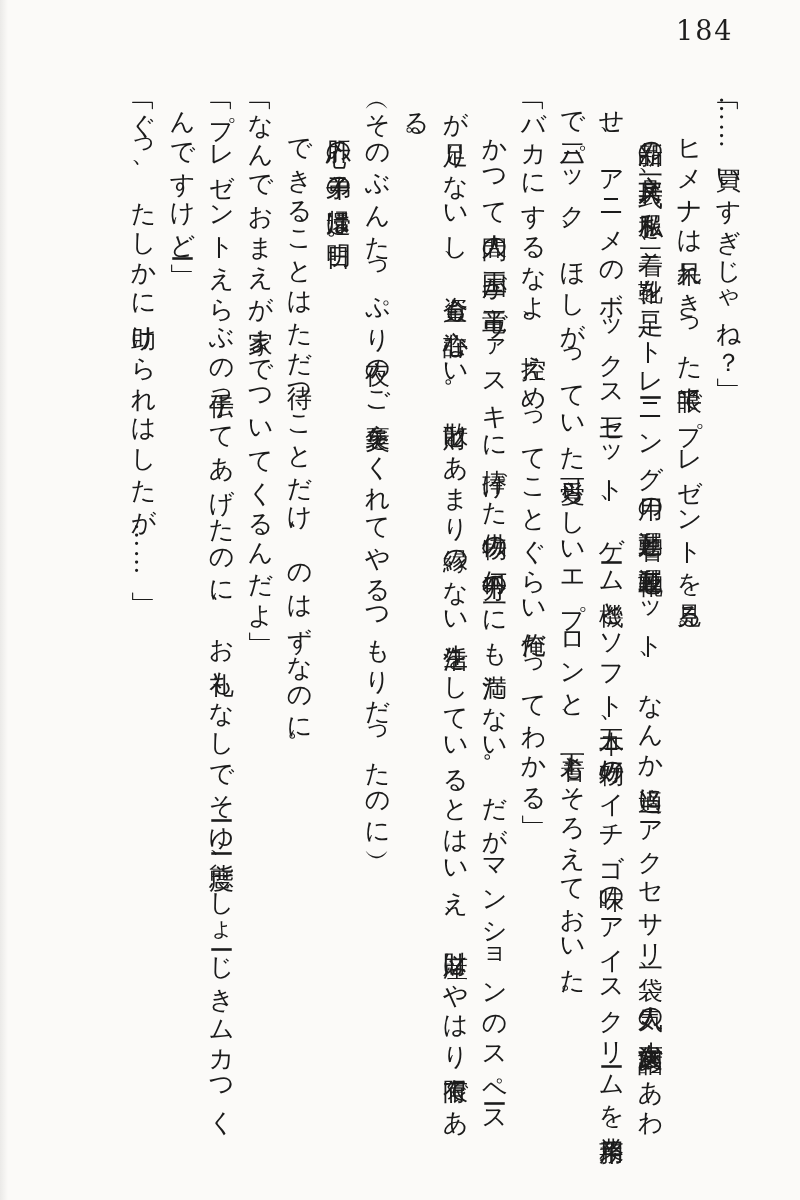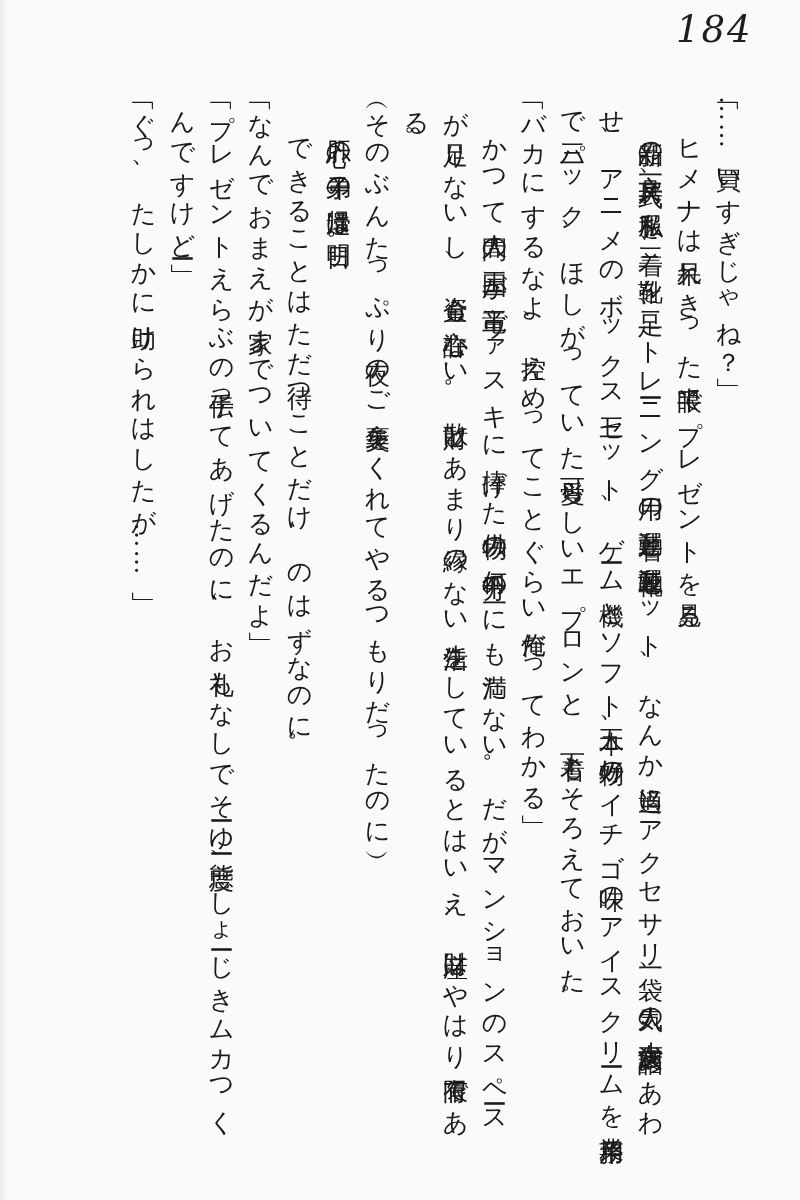--- a/index.html
+++ b/index.html
@@ -9,25 +9,24 @@
   .page {
     position: relative;
     width: 800px;
     height: 1200px;
     background: #fbfaf8;
     overflow: hidden;
     font-family: "DejaVu Serif", serif;
   }
   .page-number {
     position: absolute;
-    top: 8px;
+    top: 15px;
     left: 676px;
     font-family: "DejaVu Serif", serif;
-    font-style: italic;
-    font-size: 37px;
+    font-size: 27px;
     letter-spacing: 2px;
     color: #1e1e1e;
   }
   .text-block {
     position: absolute;
     top: 94px;
     right: 52px;
     height: 1030px;
     writing-mode: vertical-rl;
     -webkit-writing-mode: vertical-rl;

